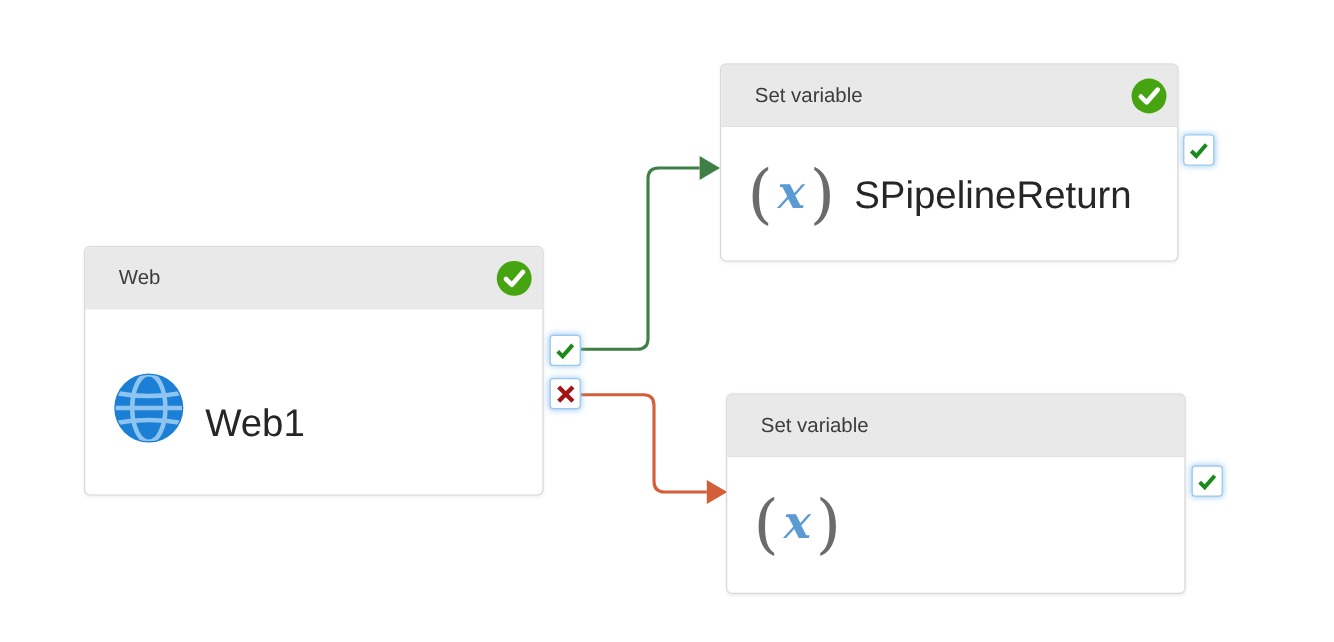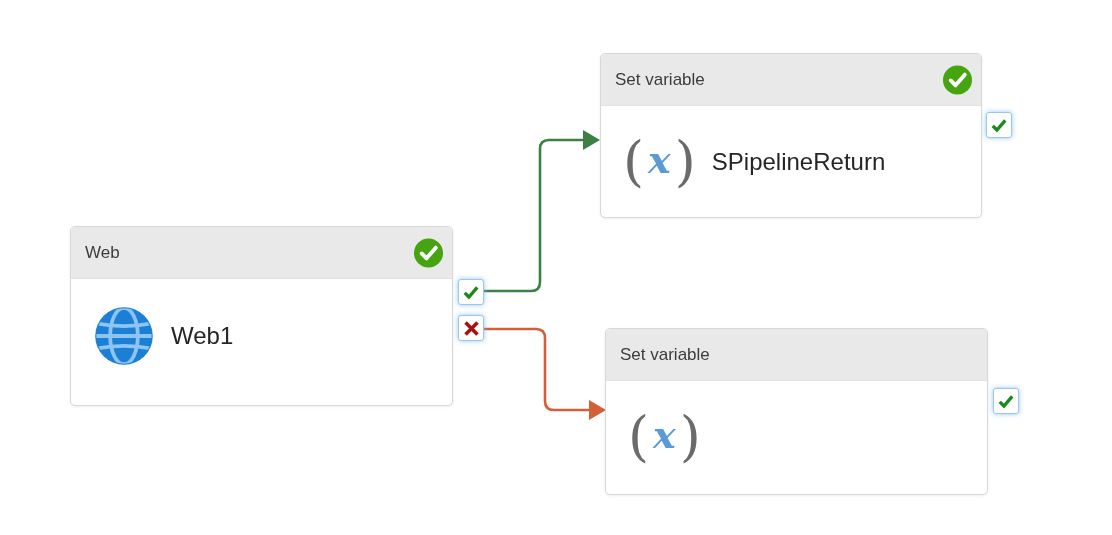--- a/index.html
+++ b/index.html
@@ -24,21 +24,21 @@
     box-sizing: border-box;
   }
   .node-header {
     position: relative;
     height: 52px;
     background: #e9e9e9;
     border-bottom: 1px solid #e2e2e2;
     border-radius: 4px 4px 0 0;
     display: flex;
     align-items: center;
-    padding: 0 14px;
+    padding: 0 28px;
     box-sizing: border-box;
   }
   .node-header-label {
     font-size: 17px;
     color: #3c3c3c;
   }
   .status-badge {
     position: absolute;
     right: 8px;
     top: 50%;
@@ -46,24 +46,24 @@
     width: 31px;
     height: 31px;
     line-height: 0;
   }
   .node-body {
     display: flex;
     align-items: center;
     box-sizing: border-box;
     padding-left: 22px;
   }
-  .web-body { height: 113px; }
+  .web-body { height: 113px; align-items: flex-end; }
   .sv-body  { height: 112px; }
   .node-name {
-    font-size: 24px;
+    font-size: 32px;
     color: #262626;
     white-space: nowrap;
   }
   .globe-wrap { width: 62px; height: 62px; margin-right: 16px; line-height: 0; }
   .var-icon {
     display: flex;
     align-items: center;
     margin-right: 16px;
     user-select: none;
   }
@@ -113,21 +113,21 @@
     <g>
       <path d="M484,291 H531 Q540,291 540,282 V149 Q540,140 549,140 H583" fill="none" stroke="#3e7f46" stroke-width="2.6"></path>
       <polygon points="583,130 600,140 583,150" fill="#3e7f46"></polygon>
     </g>
     <g>
       <path d="M484,329 H536 Q545,329 545,338 V401 Q545,410 554,410 H589" fill="none" stroke="#d25f38" stroke-width="2.6"></path>
       <polygon points="589,400 606,410 589,420" fill="#d25f38"></polygon>
     </g>
   </svg>
 
-  <div class="node" style="left:70px; top:226px; width:383px; height:180px;">
+  <div class="node" style="left:70px; top:205px; width:383px; height:208px;">
     <div class="node-header">
       <span class="node-header-label">Web</span>
       <span class="status-badge">
         <svg width="31" height="31" viewBox="0 0 32 32">
           <circle cx="16" cy="16" r="15" fill="#46a410"></circle>
           <path d="M9 16.5 L14 21.5 L23.5 10.5" fill="none" stroke="#ffffff" stroke-width="4" stroke-linecap="round" stroke-linejoin="round"></path>
         </svg>
       </span>
     </div>
     <div class="node-body web-body">

